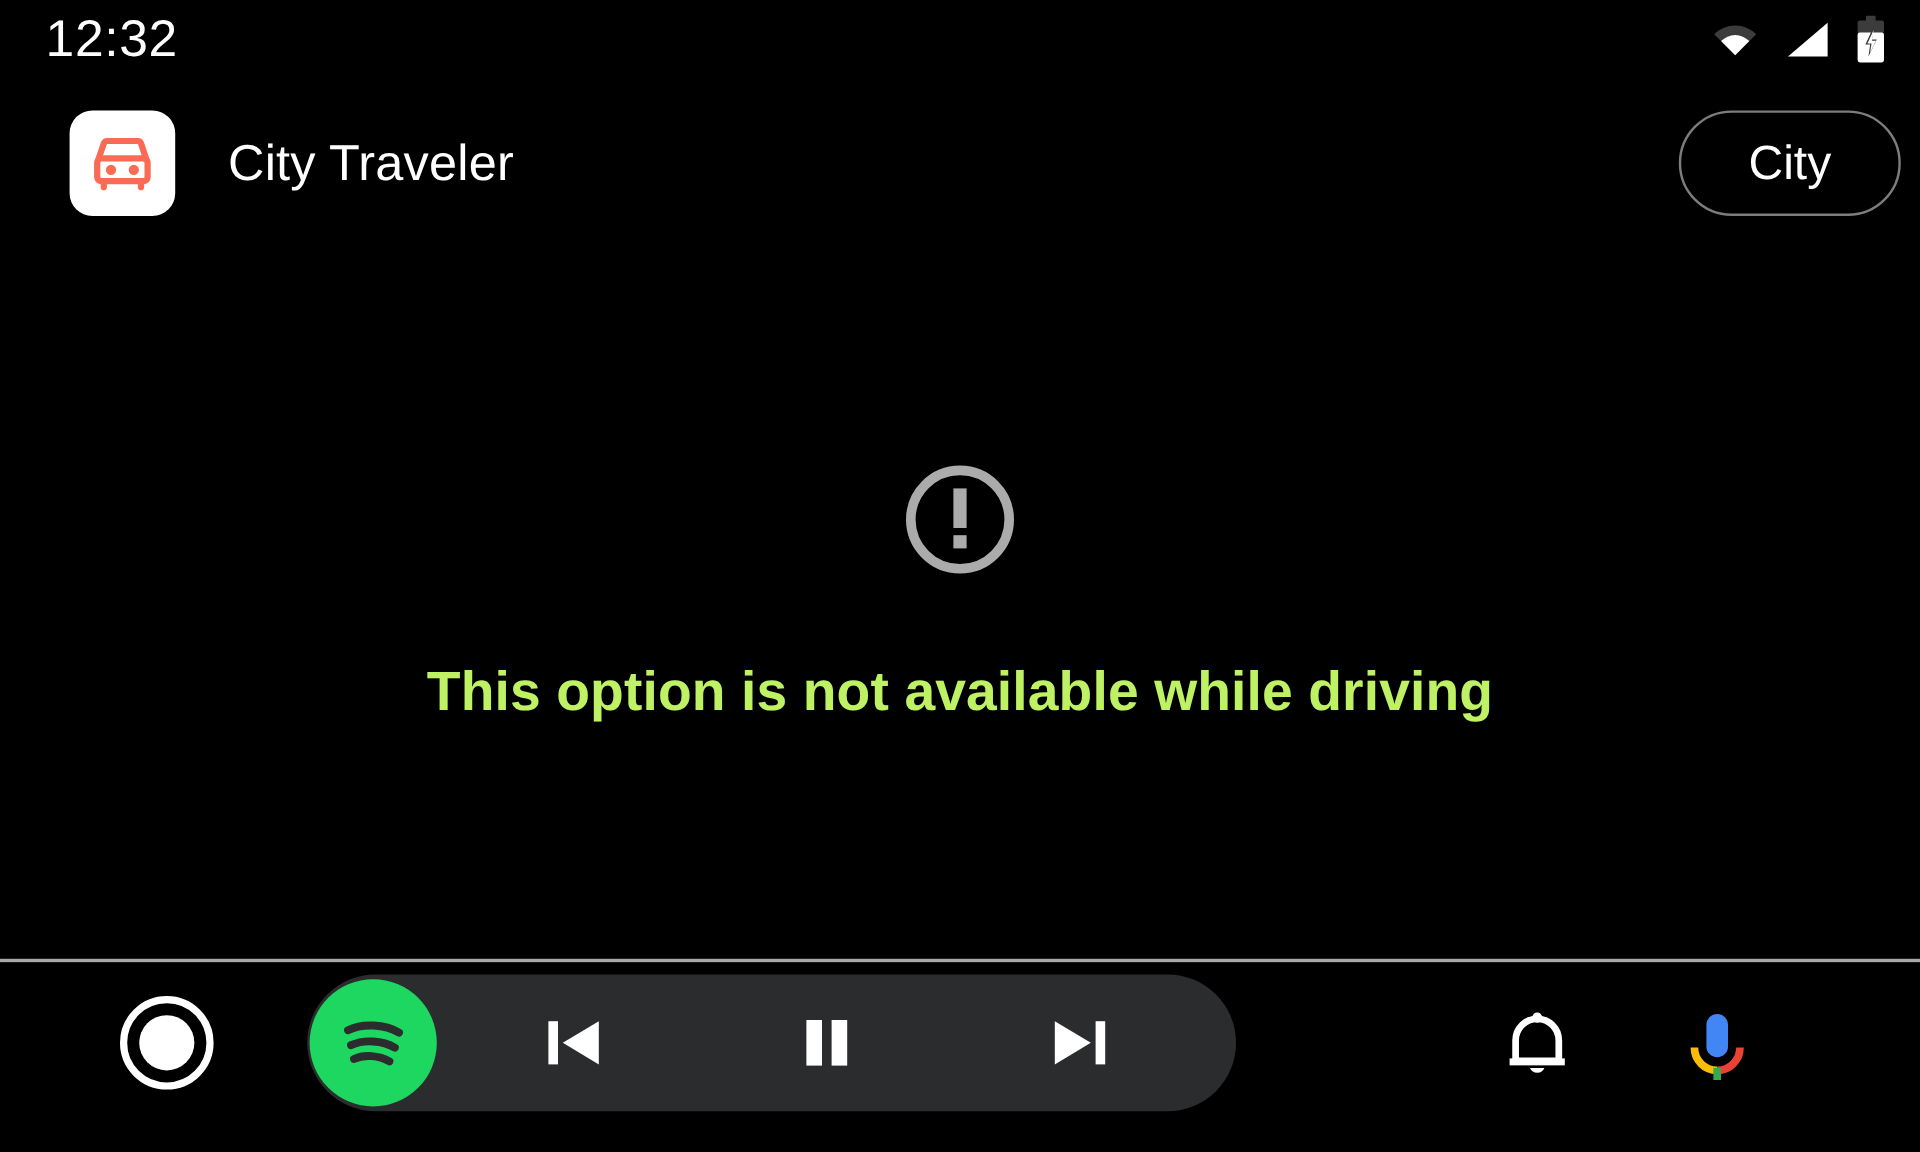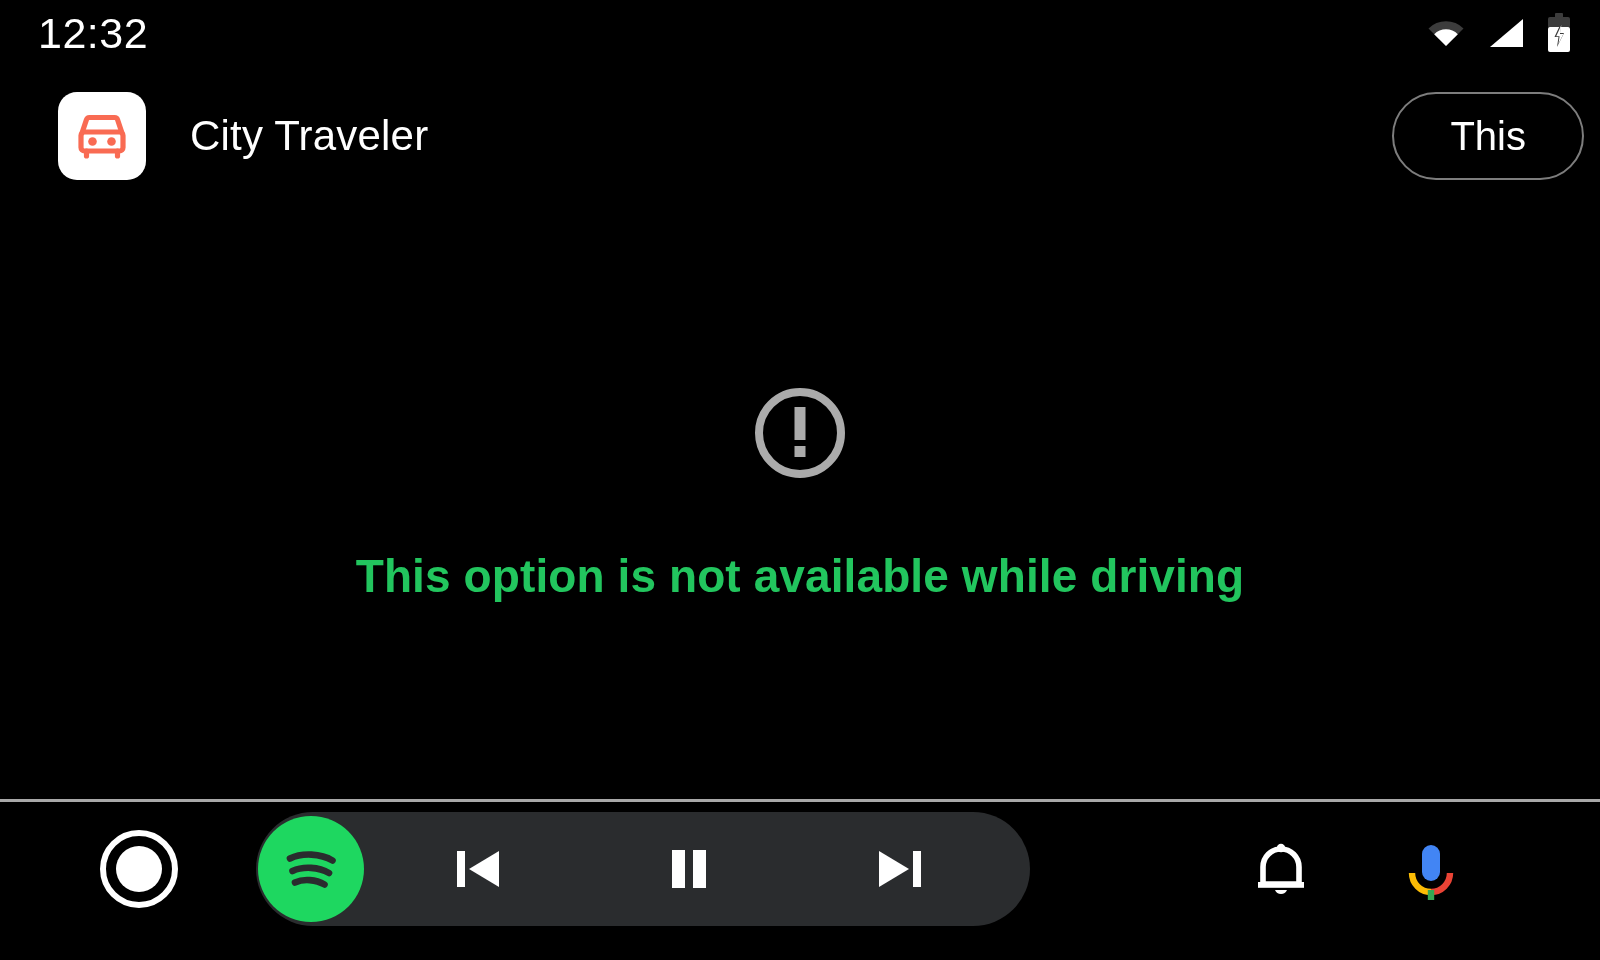--- a/index.html
+++ b/index.html
@@ -52,21 +52,21 @@
   }
 
   
   .main-area {
     position:absolute; top:186px; left:0; width:1600px; height:614px;
     display:flex; flex-direction:column; align-items:center; justify-content:center;
   }
   .warn-wrap { margin-bottom:0; }
   .warn-icon { width:100px; height:100px; display:block; }
   .message-text {
-    color:#22c55e; font-size:46px; font-weight:700;
+    color:#bef264; font-size:46px; font-weight:700;
     margin-top:66px; text-align:center; letter-spacing:0.1px;
     white-space:nowrap;
   }
 
   
   .divider {
     position:absolute; left:0; top:799px; width:1600px; height:3px;
     background:#a8a8a8;
   }
 
@@ -168,21 +168,21 @@
           <rect x="8" y="25" width="42" height="19" rx="3.5"></rect>
           <path d="M13.5 44 L13.5 49"></path>
           <path d="M44.5 44 L44.5 49"></path>
         </g>
         <circle cx="19.5" cy="34.5" r="4.3" fill="#F96B53"></circle>
         <circle cx="38.5" cy="34.5" r="4.3" fill="#F96B53"></circle>
       </svg>
     </div>
     <div class="app-title">City Traveler</div>
     <div class="header-spacer"></div>
-    <div class="skip-button">This</div>
+    <div class="skip-button">City</div>
   </div>
 
   <div class="main-area">
     <div class="warn-wrap">
       <span class="warn-icon">
         <svg viewBox="0 0 100 100" xmlns="http://www.w3.org/2000/svg">
           <circle cx="50" cy="50" r="41" fill="none" stroke="#ababab" stroke-width="8"></circle>
           <rect x="44.5" y="24" width="11" height="33" fill="#ababab"></rect>
           <rect x="44.5" y="63" width="11" height="11" fill="#ababab"></rect>
         </svg>

